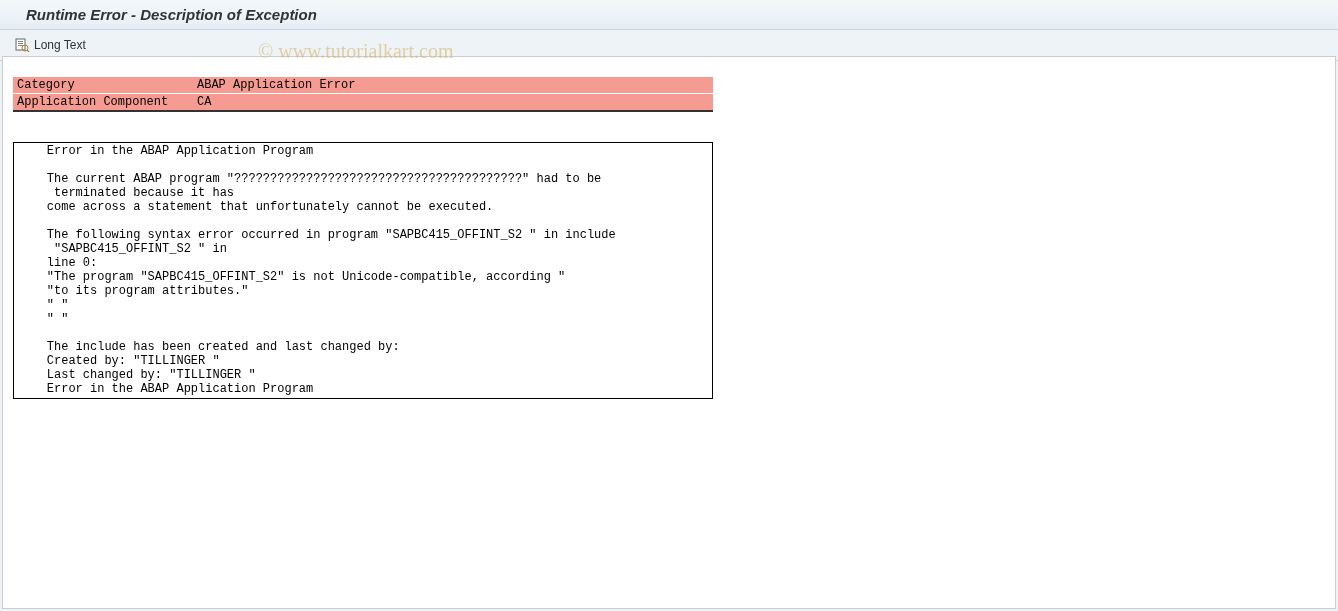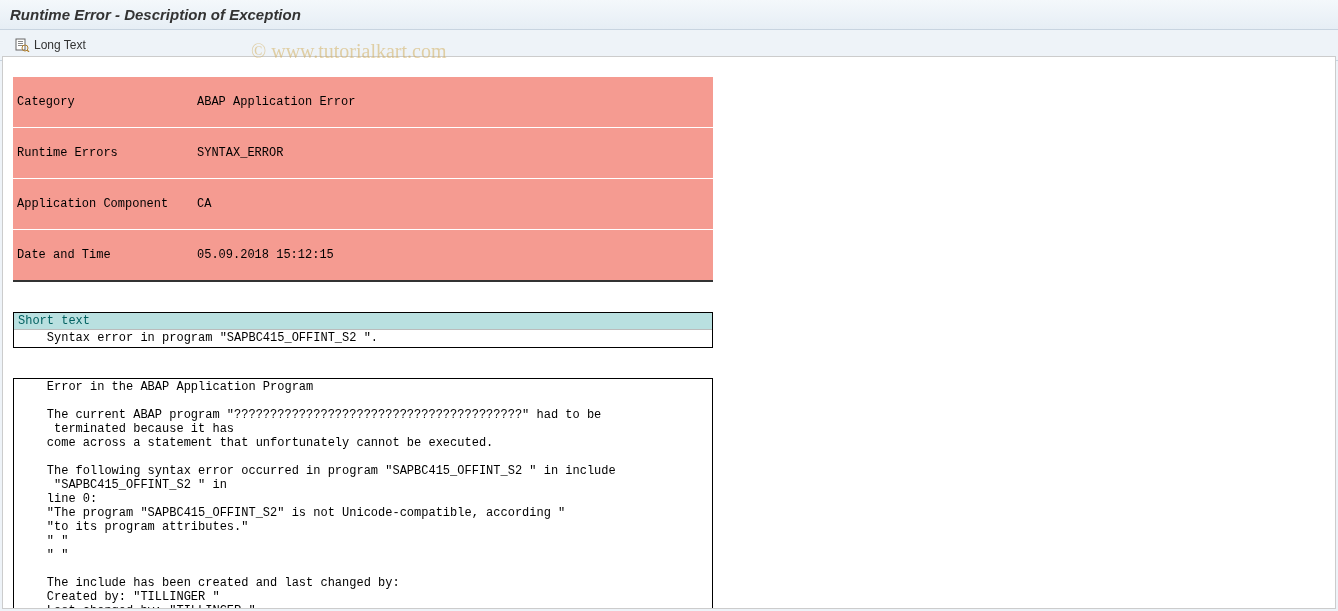--- a/index.html
+++ b/index.html
@@ -8,21 +8,21 @@
       font-size: 12px;
       background: #eef3f8;
       width: 1338px;
       height: 611px;
       overflow: hidden;
       position: relative;
     }
     .header-bar {
       background: linear-gradient(#f4f8fb, #e6eef5);
       border-bottom: 1px solid #c8d4e0;
-      padding: 6px 10px;
+      padding: 6px 26px;
       font-size: 15px;
       font-weight: bold;
       font-style: italic;
       color: #333;
     }
     .toolbar {
       background: #eef3f8;
       border-bottom: 1px solid #c8d4e0;
       padding: 6px 10px;
       display: flex;
@@ -43,21 +43,21 @@
     }
     .toolbar-btn .icon {
       display: inline-block;
       width: 16px;
       height: 14px;
       position: relative;
     }
     .watermark {
       position: absolute;
       top: 40px;
-      left: 251px;
+      left: 258px;
       font-size: 20px;
       color: #d4b060;
       opacity: 0.55;
       z-index: 50;
       pointer-events: none;
       font-family: Georgia, serif;
     }
     .content-wrap {
       position: absolute;
       top: 56px;
@@ -78,21 +78,21 @@
       width: 700px;
       border-collapse: collapse;
       border-bottom: 2px solid #333;
       margin-bottom: 30px;
       font-family: "Courier New", monospace;
       font-size: 12px;
     }
     .summary-table td {
       background: #f59b91;
       border-bottom: 1px solid #fff;
-      padding: 18px 4px;
+      padding: 1px 4px;
       color: #000;
       height: 15px;
     }
     .summary-table td.label { width: 180px; }
     .section-box {
       width: 700px;
       border: 1px solid #000;
       margin-bottom: 30px;
       font-family: "Courier New", monospace;
       font-size: 12px;
@@ -137,38 +137,26 @@
 
 <div class="content-wrap">
 
   <table class="summary-table">
     <tbody id="summary-body">
         <tr>
           <td class="label">Category</td>
           <td>ABAP Application Error</td>
         </tr>
         <tr>
-          <td class="label">Runtime Errors</td>
-          <td>SYNTAX_ERROR</td>
-        </tr>
-        <tr>
           <td class="label">Application Component</td>
           <td>CA</td>
-        </tr>
-        <tr>
-          <td class="label">Date and Time</td>
-          <td>05.09.2018 15:12:15</td>
         </tr>
       </tbody>
   </table>
 
-  <div class="section-box">
-    <div class="section-title">Short text</div>
-    <div class="section-body">    Syntax error in program "SAPBC415_OFFINT_S2 ".</div>
-  </div>
 
   <div class="section-box">
     <div class="section-body">    Error in the ABAP Application Program
 
     The current ABAP program "????????????????????????????????????????" had to be
      terminated because it has
     come across a statement that unfortunately cannot be executed.
 
     The following syntax error occurred in program "SAPBC415_OFFINT_S2 " in include
      "SAPBC415_OFFINT_S2 " in

